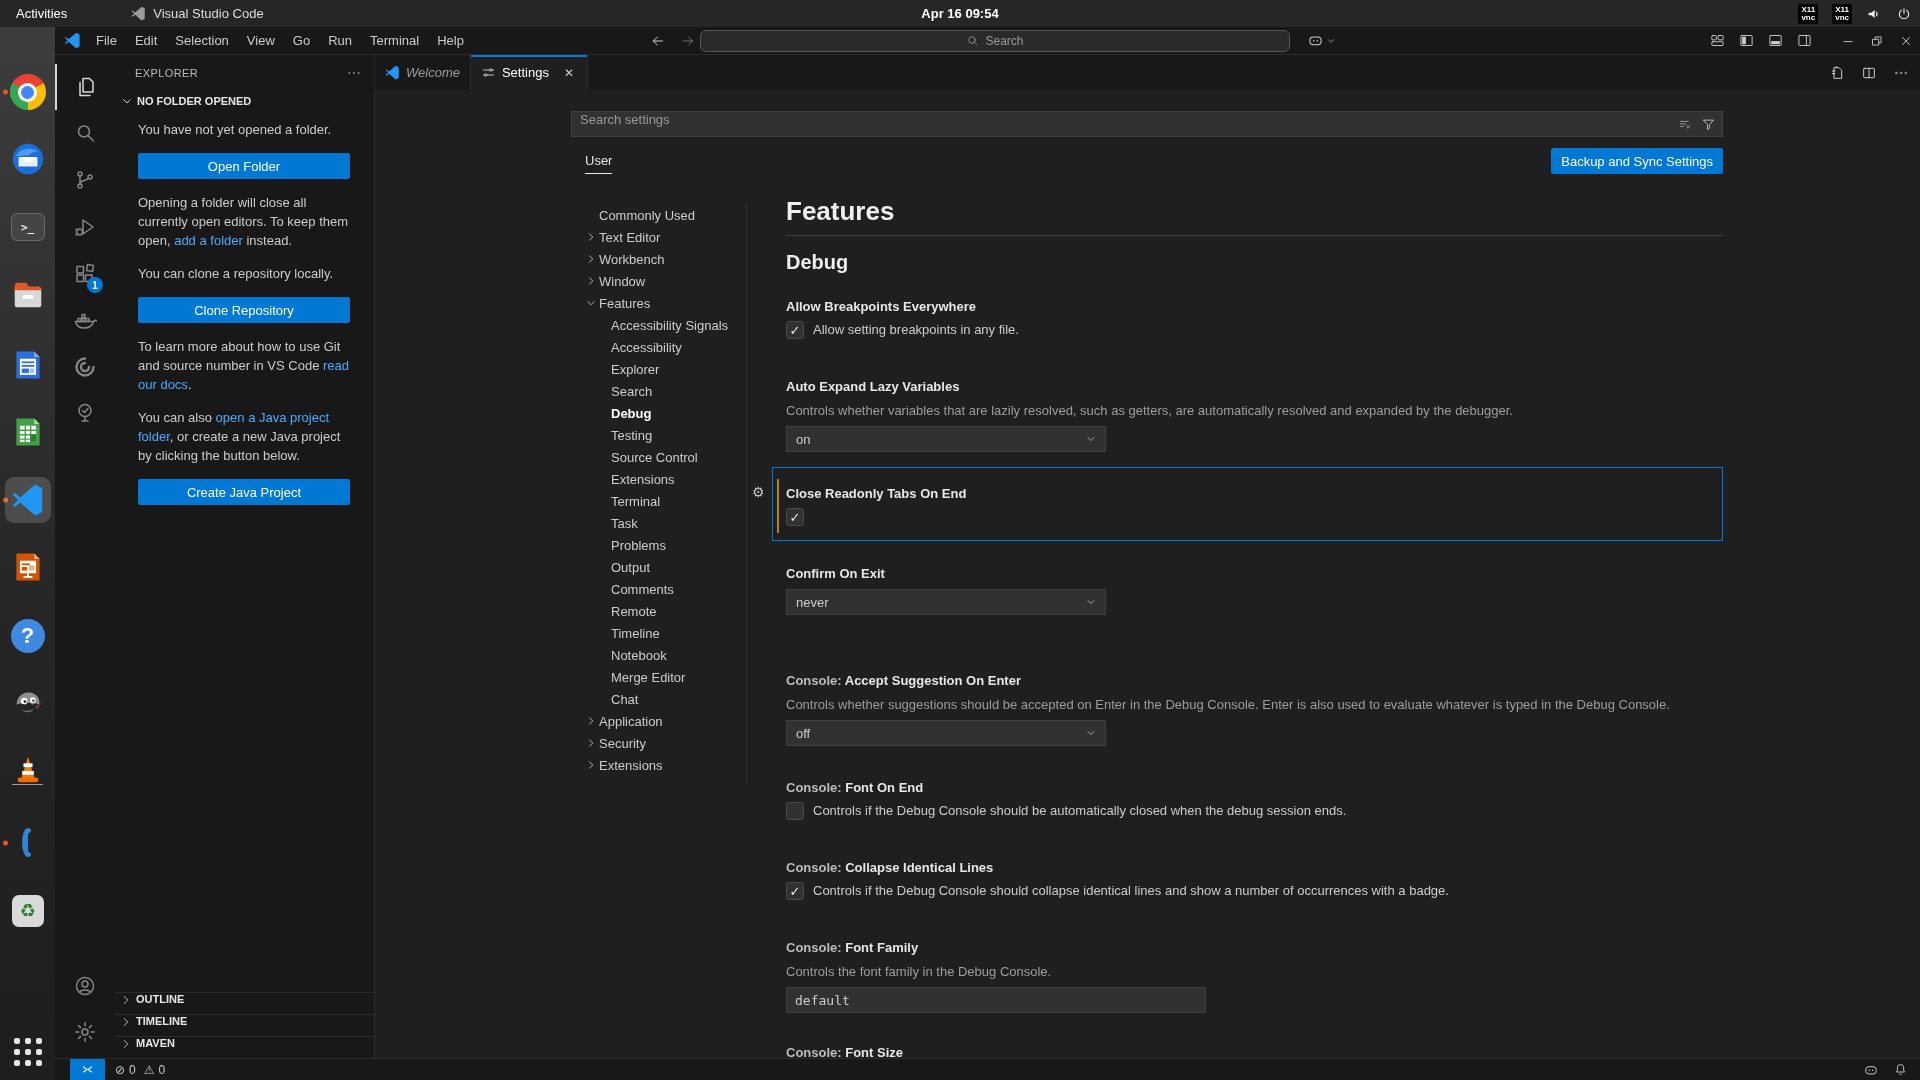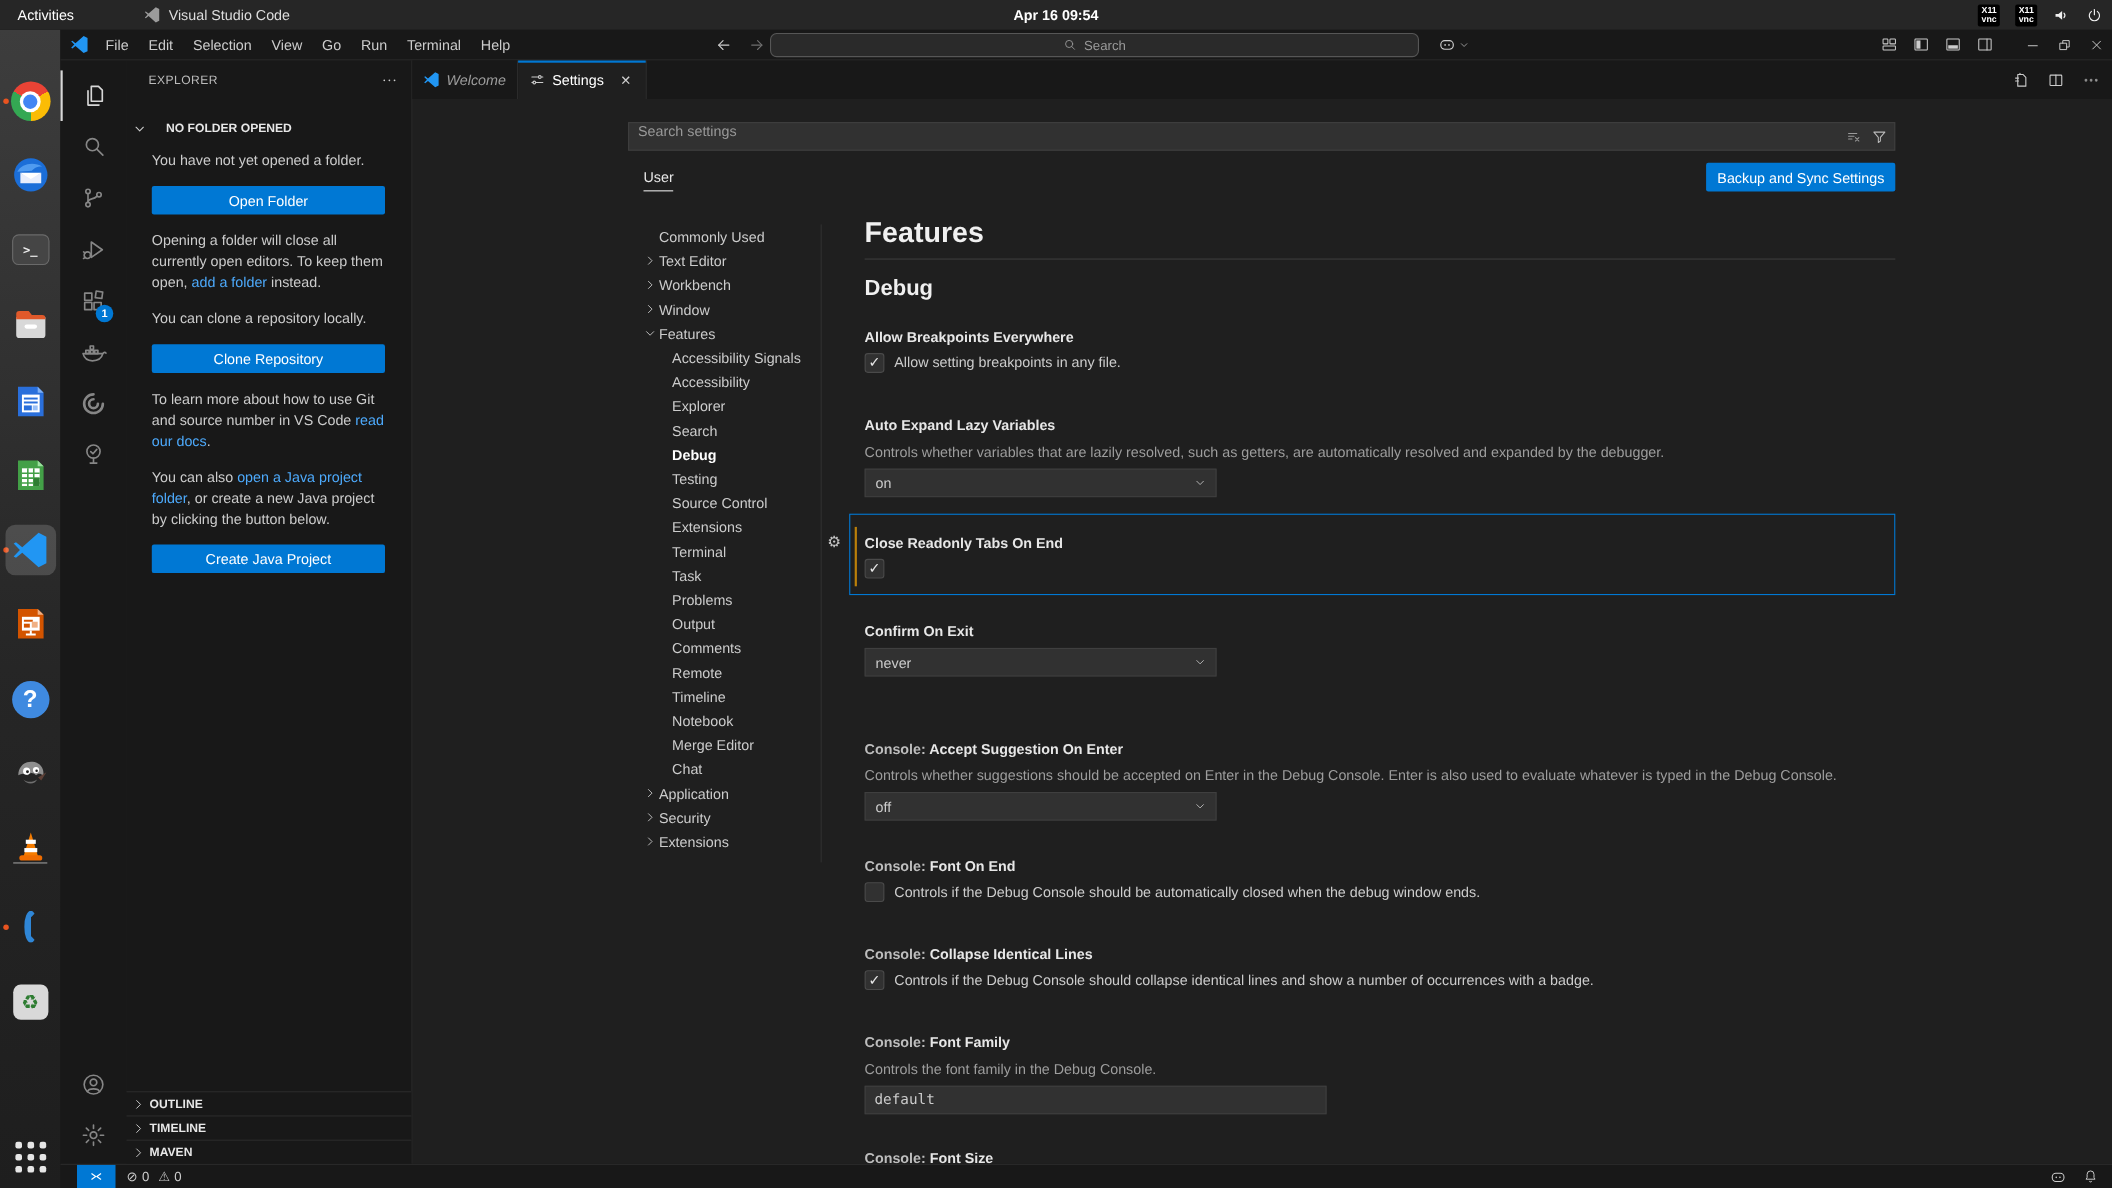--- a/index.html
+++ b/index.html
@@ -65,28 +65,28 @@
   .ab-item{position:absolute;left:0;width:60px;height:46px;display:flex;align-items:center;justify-content:center;cursor:pointer;}
   .ab-item.active{border-left:2px solid #d7d7d7;}
   .ab-item.active svg{stroke:#d7d7d7;}
   .ab-badge{position:absolute;right:12px;bottom:4px;min-width:16px;height:16px;border-radius:8px;background:var(--accent);color:#fff;
     font-size:10px;font-weight:700;display:flex;align-items:center;justify-content:center;padding:0 3px;}
 
   
   #sidebar{width:260px;background:var(--bg-shell);border-right:1px solid var(--border);position:relative;color:var(--text);flex:0 0 260px;}
   #sidebar-header{height:35px;display:flex;align-items:center;justify-content:space-between;padding:0 12px 0 20px;}
   #sidebar-title{font-size:11px;color:#bbb;letter-spacing:.4px;}
-  #section-header{display:flex;align-items:center;gap:16px;height:22px;padding-left:4px;font-size:11px;font-weight:700;color:var(--text-bright);cursor:pointer;margin-top:16px;}
+  #section-header{display:flex;align-items:center;gap:2px;height:22px;padding-left:4px;font-size:11px;font-weight:700;color:var(--text-bright);cursor:pointer;}
   #sidebar-content{padding:8px 24px 0 23px;font-size:13px;line-height:19px;color:var(--text);}
   #sidebar-content p{margin-bottom:14px;}
   .vs-btn{display:block;width:100%;height:26px;background:var(--accent);color:#fff;border:none;border-radius:2px;
     font-size:13px;cursor:pointer;margin:2px 0 14px 0;font-family:inherit;}
   a.link{color:var(--link);text-decoration:none;cursor:pointer;}
   #sidebar-bottom{position:absolute;left:0;bottom:0;width:100%;}
-  .pane-row{height:22px;border-top:1px solid var(--border);display:flex;align-items:center;gap:3px;padding-left:4px;
+  .pane-row{height:22px;border-top:1px solid var(--border);display:flex;gap:3px;padding-left:4px;
     font-size:11px;font-weight:700;color:var(--text-bright);cursor:pointer;background:var(--bg-shell);}
 
   
   #editor{flex:1;display:flex;flex-direction:column;min-width:0;background:var(--bg-editor);}
   #tabbar{height:35px;background:var(--bg-shell);display:flex;align-items:stretch;position:relative;flex:0 0 35px;}
   .tab{display:flex;align-items:center;gap:6px;padding:0 10px;font-size:13px;color:var(--text-dim);background:var(--bg-shell);
     border-right:1px solid var(--border);cursor:pointer;position:relative;}
   .tab.italic .tab-label{font-style:italic;}
   .tab.active{background:var(--bg-editor);color:#fff;}
   .tab.active::before{content:"";position:absolute;left:0;top:0;right:0;height:1.5px;background:var(--accent);}
@@ -856,21 +856,21 @@
                       </svg>
                     </span>
                   </div>
                 </div>
                 <div class="setting-row row-checkbox">
                   <div class="s-label"><span class="prefix">Console: </span><span class="name">Font On End</span></div>
                   <div class="check-line">
                     <span class="checkbox">
                       <span>✓</span>
                     </span>
-                    <span class="c-desc">Controls if the Debug Console should be automatically closed when the debug window ends.</span>
+                    <span class="c-desc">Controls if the Debug Console should be automatically closed when the debug session ends.</span>
                   </div>
                 </div>
                 <div class="setting-row row-checkbox">
                   <div class="s-label"><span class="prefix">Console: </span><span class="name">Collapse Identical Lines</span></div>
                   <div class="check-line">
                     <span class="checkbox checked">
                       <span>✓</span>
                     </span>
                     <span class="c-desc">Controls if the Debug Console should collapse identical lines and show a number of occurrences with a badge.</span>
                   </div>

